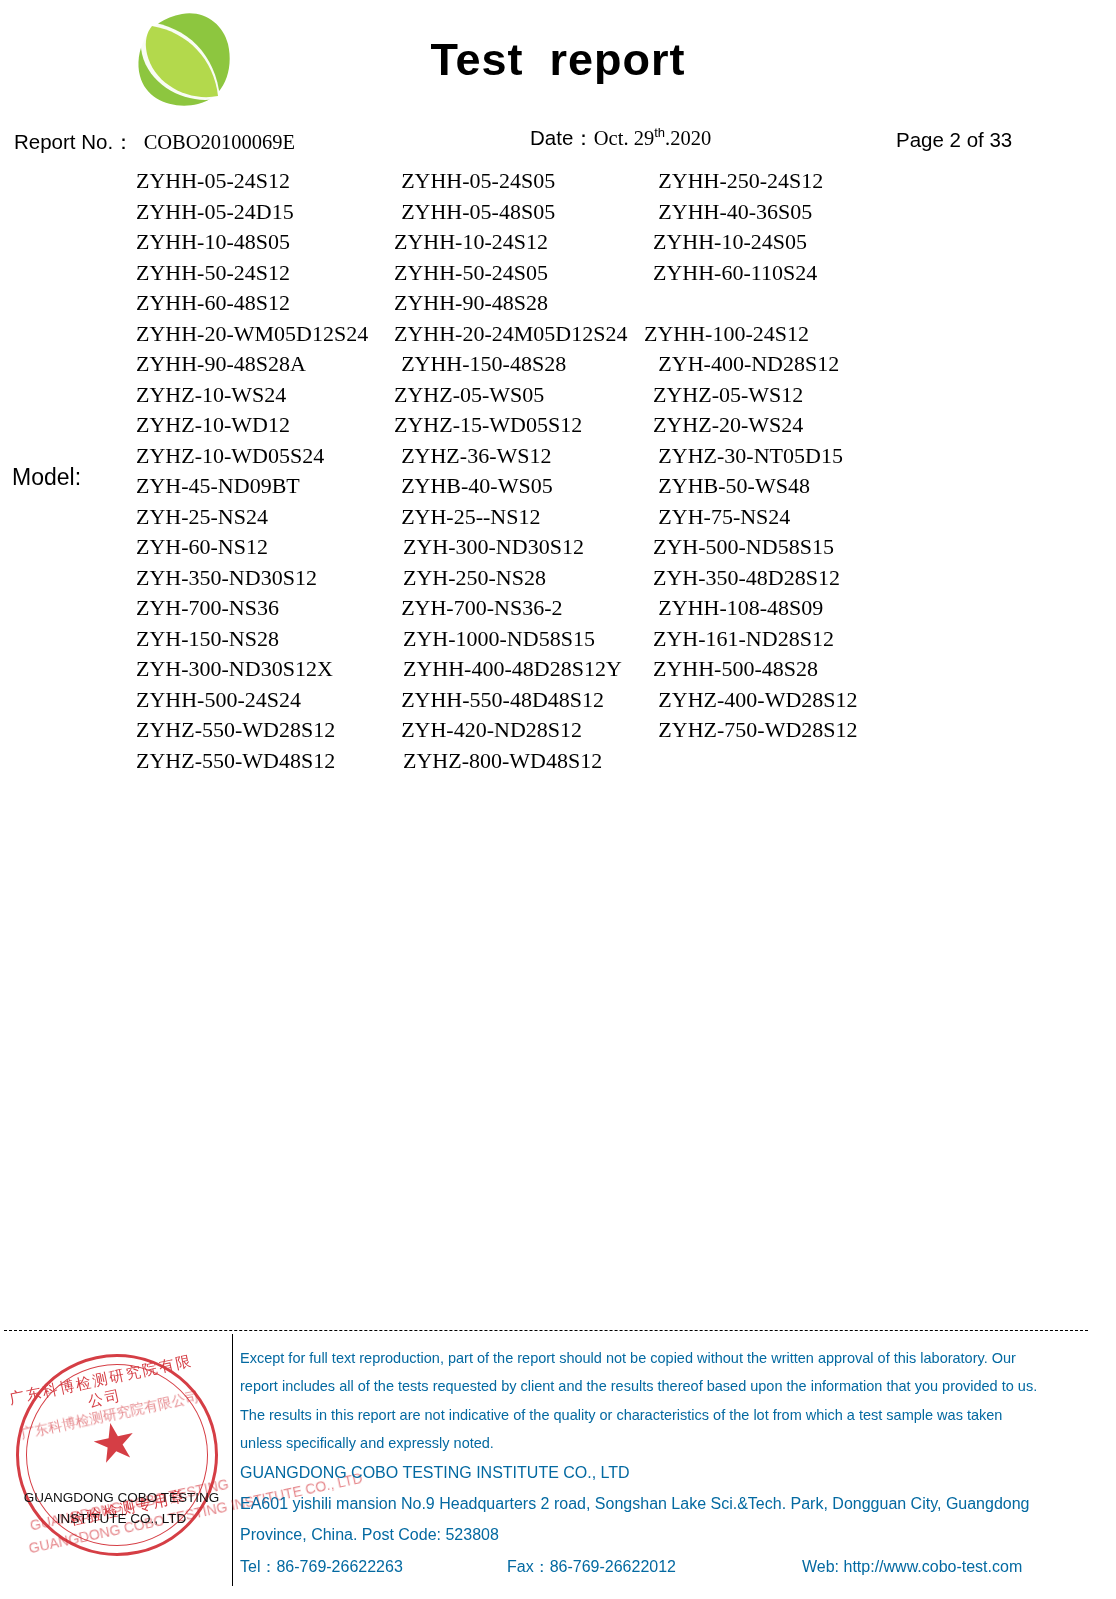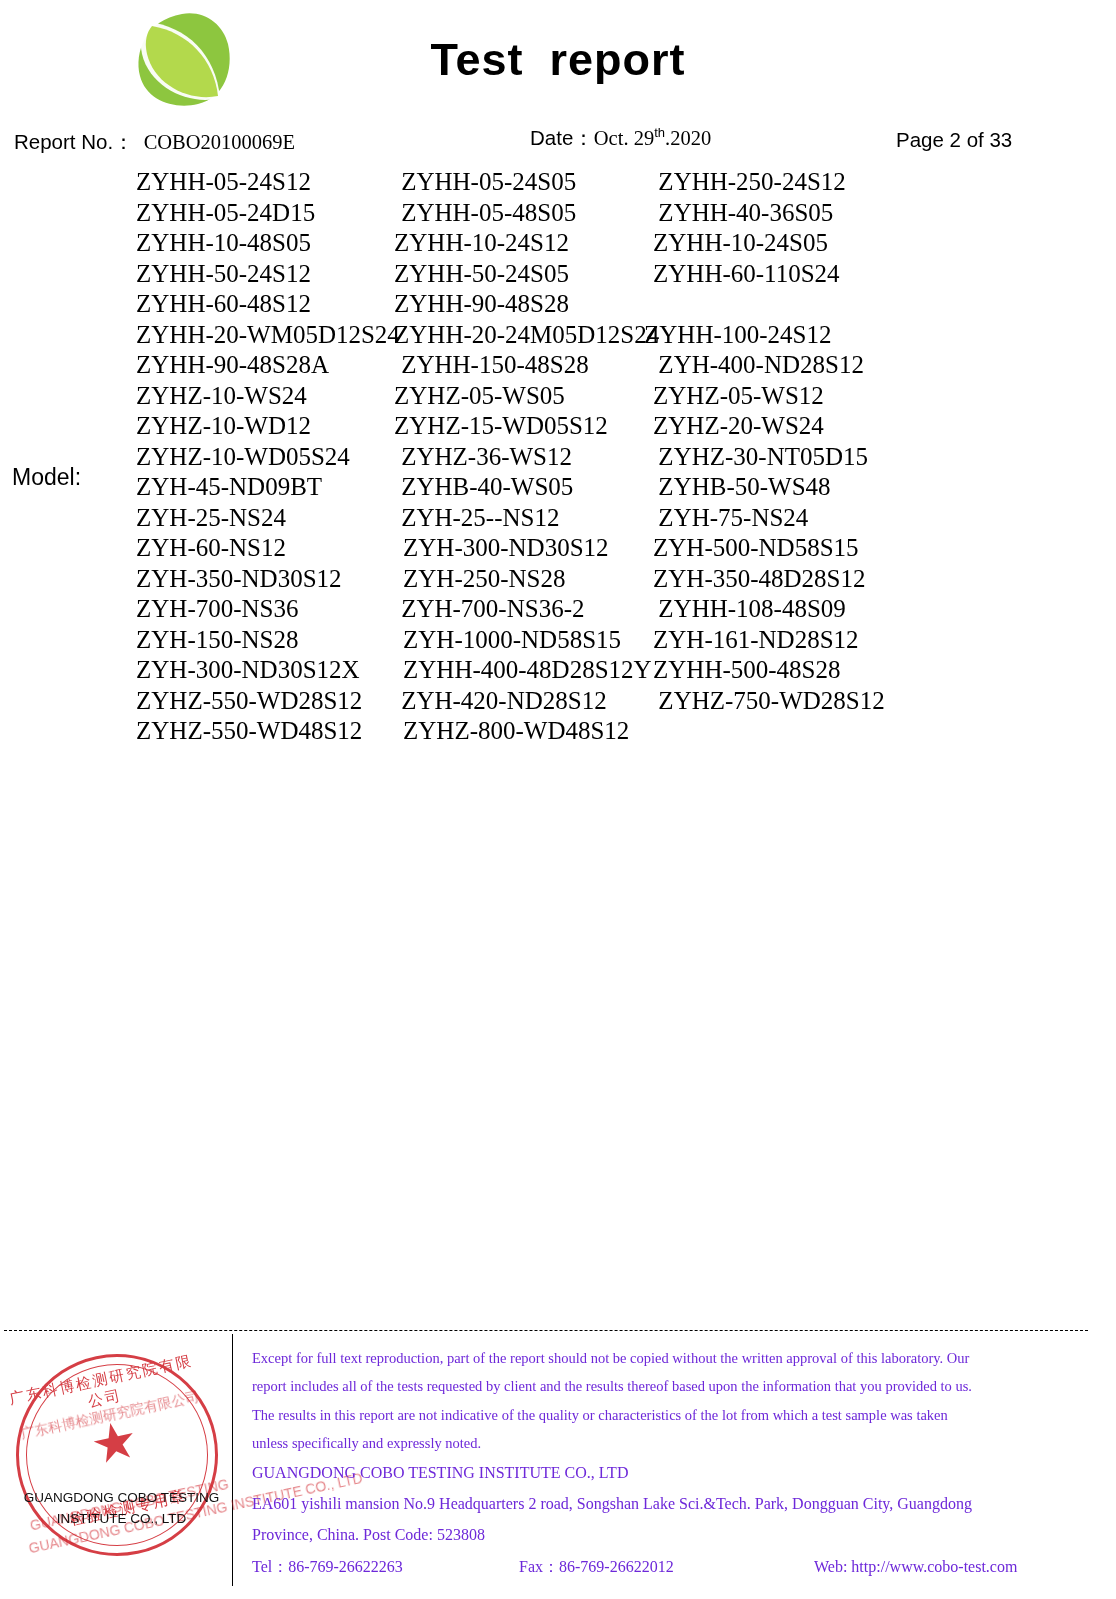--- a/index.html
+++ b/index.html
@@ -105,21 +105,21 @@
     top: 0;
     width: 850px;
   }
   .model-row {
     display: flex;
     height: 30.5px;
     align-items: flex-start;
     font-size: 21.5px;
   }
   .model-cell {
-    font-size: 25px;
+    font-size: 22px;
     white-space: nowrap;
   }
   .c0 { width: 258px; }
   .c1 { width: 250px; }
   .c2 { width: 330px; }
   .ind { padding-left: 9px; }
 
   
   .footer {
     position: absolute;
@@ -218,27 +218,27 @@
   .stamp-overlay span {
     position: absolute;
     white-space: nowrap;
   }
   .ov1 { left: 20px; top: 58px; }
   .ov2 { left: 10px; top: 150px; }
   .ov3 { left: 4px; top: 172px; }
 
   .footer-text {
     position: absolute;
-    left: 252px;
+    left: 240px;
     top: 14px;
     width: 845px;
-    font-family: Liberation Serif, serif;
+    font-family: Liberation Sans, sans-serif;
     font-size: 14.5px;
     line-height: 1.95;
-    color: #6d28d9;
+    color: #0369a1;
   }
   .footer-text .blk {
     margin: 0;
   }
   .footer-sep {
     position: absolute;
     left: 232px;
     top: 4px;
     height: 252px;
     border-left: 1.5px solid #000;
@@ -361,20 +361,25 @@
       </div>
       <div class="model-row">
         <div class="model-cell c0">ZYH-150-NS28</div>
         <div class="model-cell c1 ind">ZYH-1000-ND58S15</div>
         <div class="model-cell c2">ZYH-161-ND28S12</div>
       </div>
       <div class="model-row">
         <div class="model-cell c0">ZYH-300-ND30S12X</div>
         <div class="model-cell c1 ind">ZYHH-400-48D28S12Y</div>
         <div class="model-cell c2">ZYHH-500-48S28</div>
+      </div>
+      <div class="model-row">
+        <div class="model-cell c0">ZYHH-500-24S24</div>
+        <div class="model-cell c1 ind">ZYHH-550-48D48S12</div>
+        <div class="model-cell c2 ind">ZYHZ-400-WD28S12</div>
       </div>
       <div class="model-row">
         <div class="model-cell c0">ZYHZ-550-WD28S12</div>
         <div class="model-cell c1 ind">ZYH-420-ND28S12</div>
         <div class="model-cell c2 ind">ZYHZ-750-WD28S12</div>
       </div>
       <div class="model-row">
         <div class="model-cell c0">ZYHZ-550-WD48S12</div>
         <div class="model-cell c1 ind">ZYHZ-800-WD48S12</div>
       </div>

